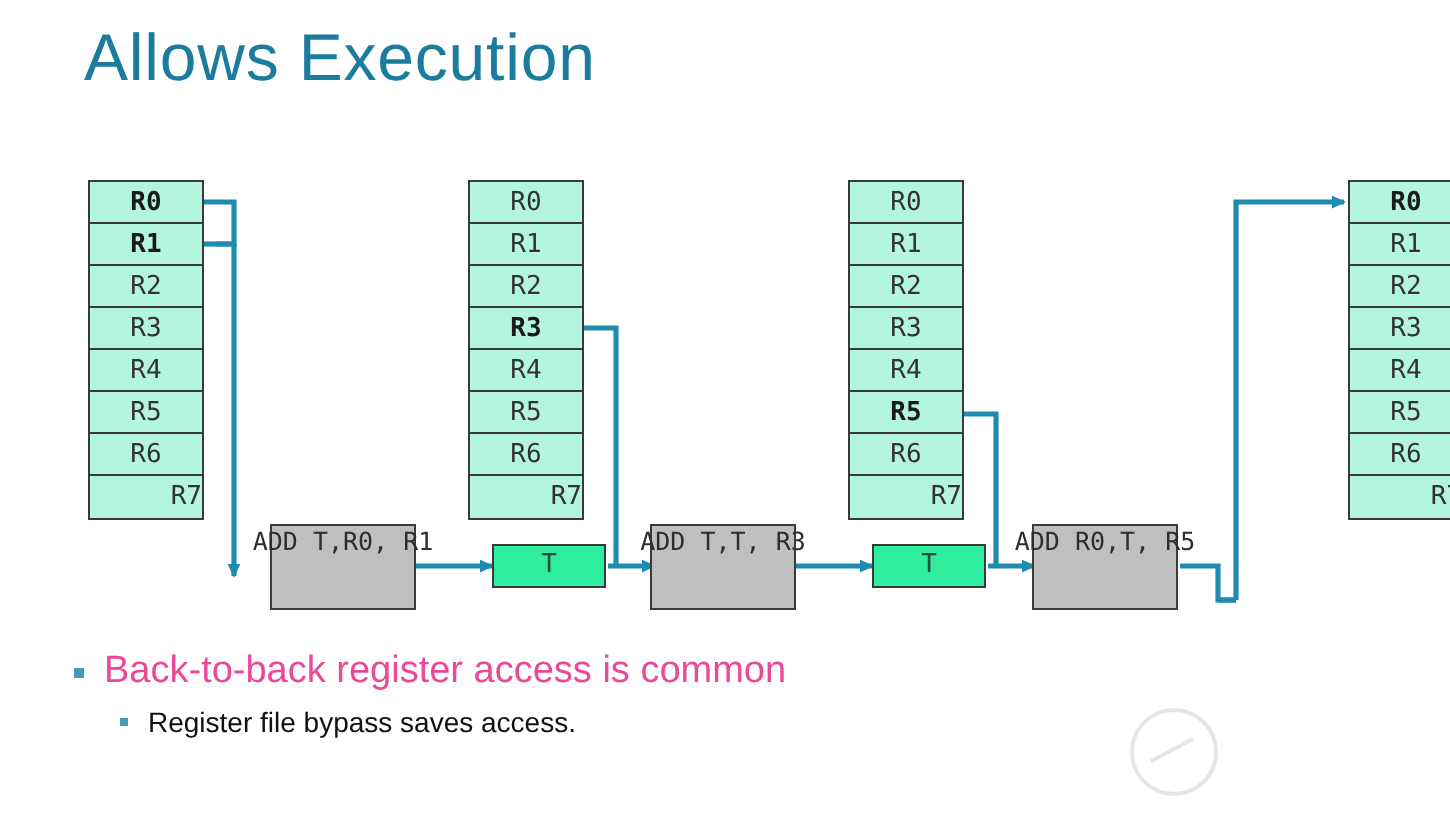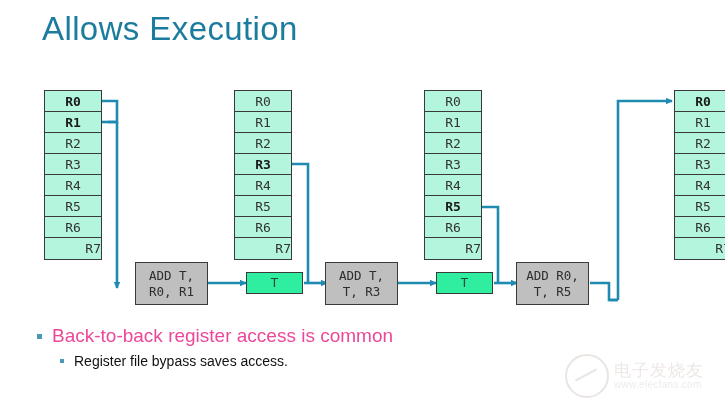--- a/index.html
+++ b/index.html
@@ -71,22 +71,22 @@
     position: absolute;
     width: 73px;
     height: 43px;
     background: #BFBFBF;
     border: 1.4px solid #3a3a3a;
     box-sizing: border-box;
     font-family: "DejaVu Sans Mono", monospace;
     font-size: 12.5px;
     color: #2e2e2e;
     display: flex;
-    flex-direction: column;
-    align-items: center;
+    flex-direction: row;
+    align-items: flex-start;
     justify-content: center;
     line-height: 16px;
     white-space: pre;
   }
   .alubox .l2 { text-align: center; }
 
   
   .tbox {
     position: absolute;
     width: 57px;
@@ -286,17 +286,13 @@
 
 </div>
 
 <div id="bullets">
   <div class="b1">Back-to-back register access is common</div>
   <div class="b2">Register file bypass saves access.</div>
 </div>
 
 <div id="watermark">
   <div class="wm-logo"></div>
-  <div class="wm-txt">
-    <div class="wm-cn">电子发烧友</div>
-    <div class="wm-url">www.elecfans.com</div>
-  </div>
 </div>
 
 </body></html>

